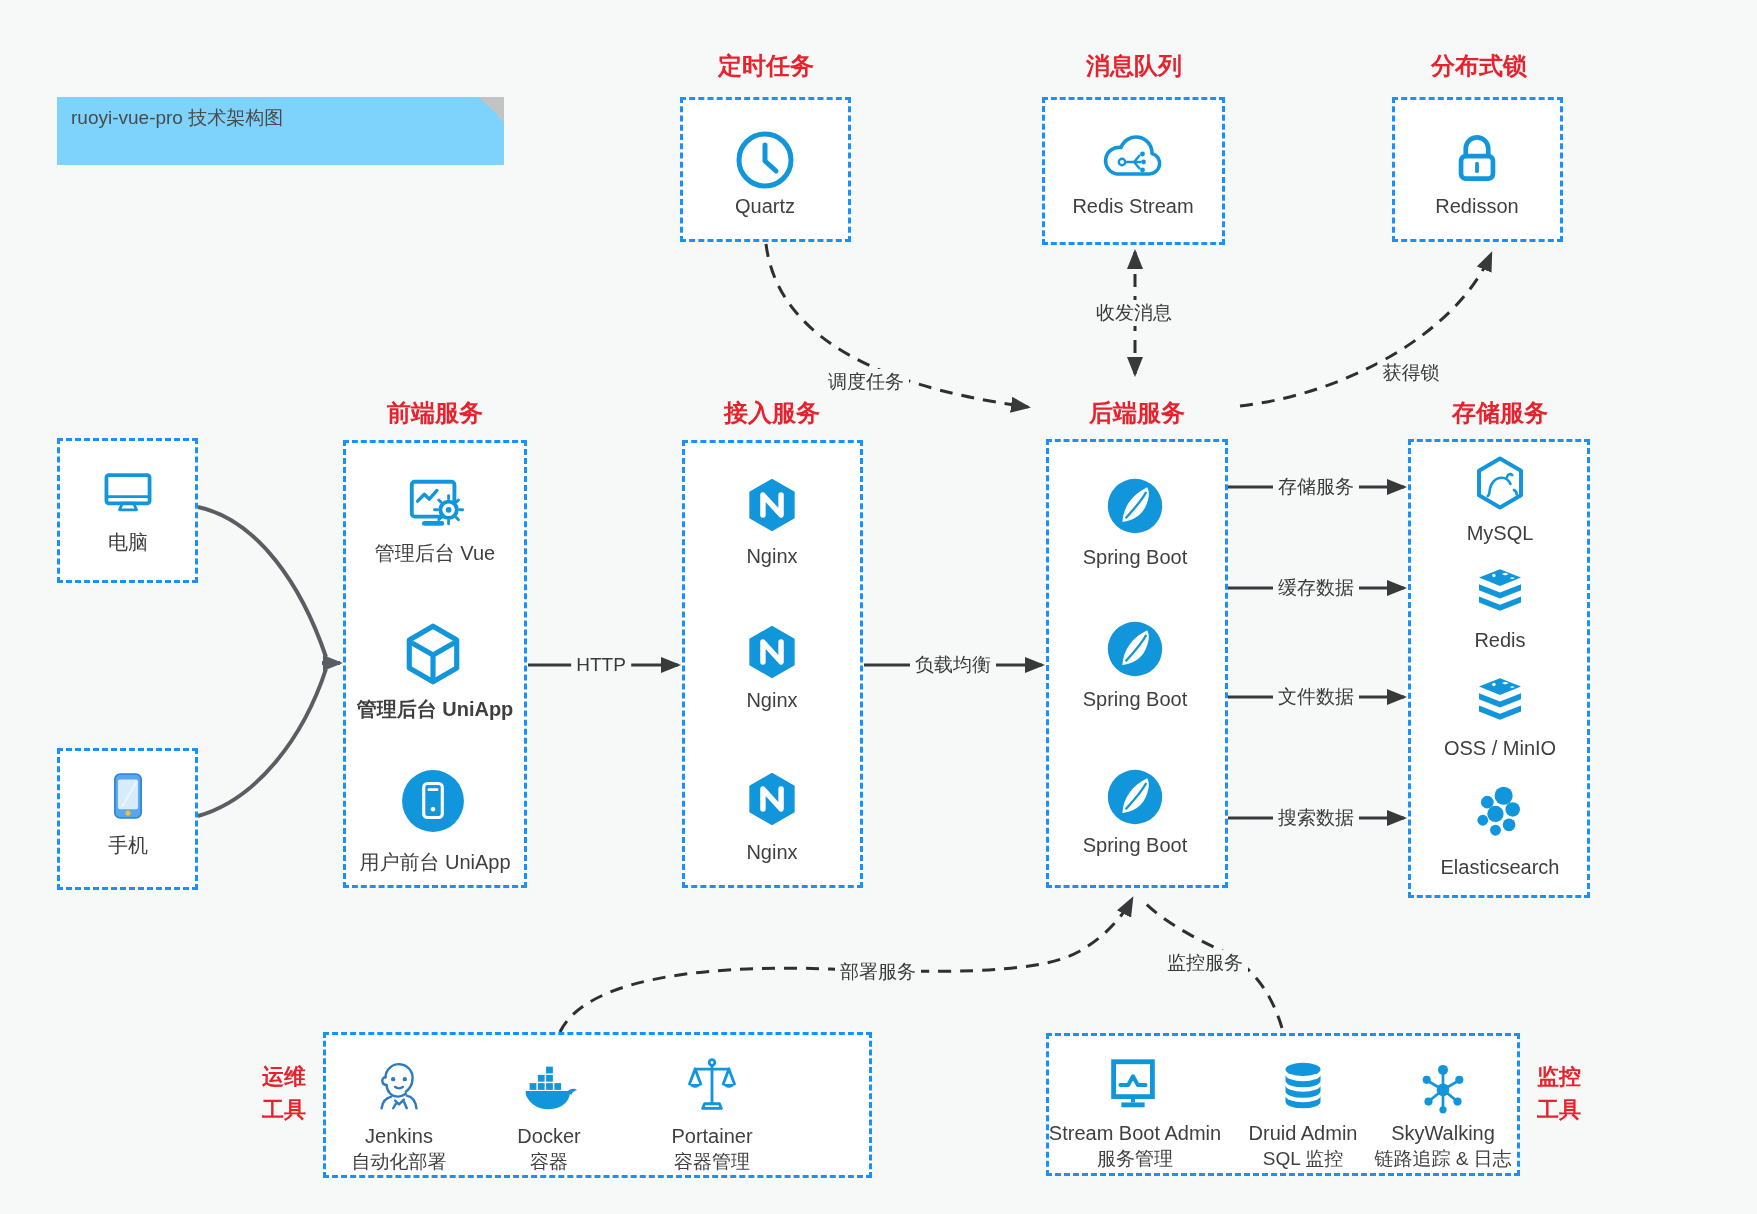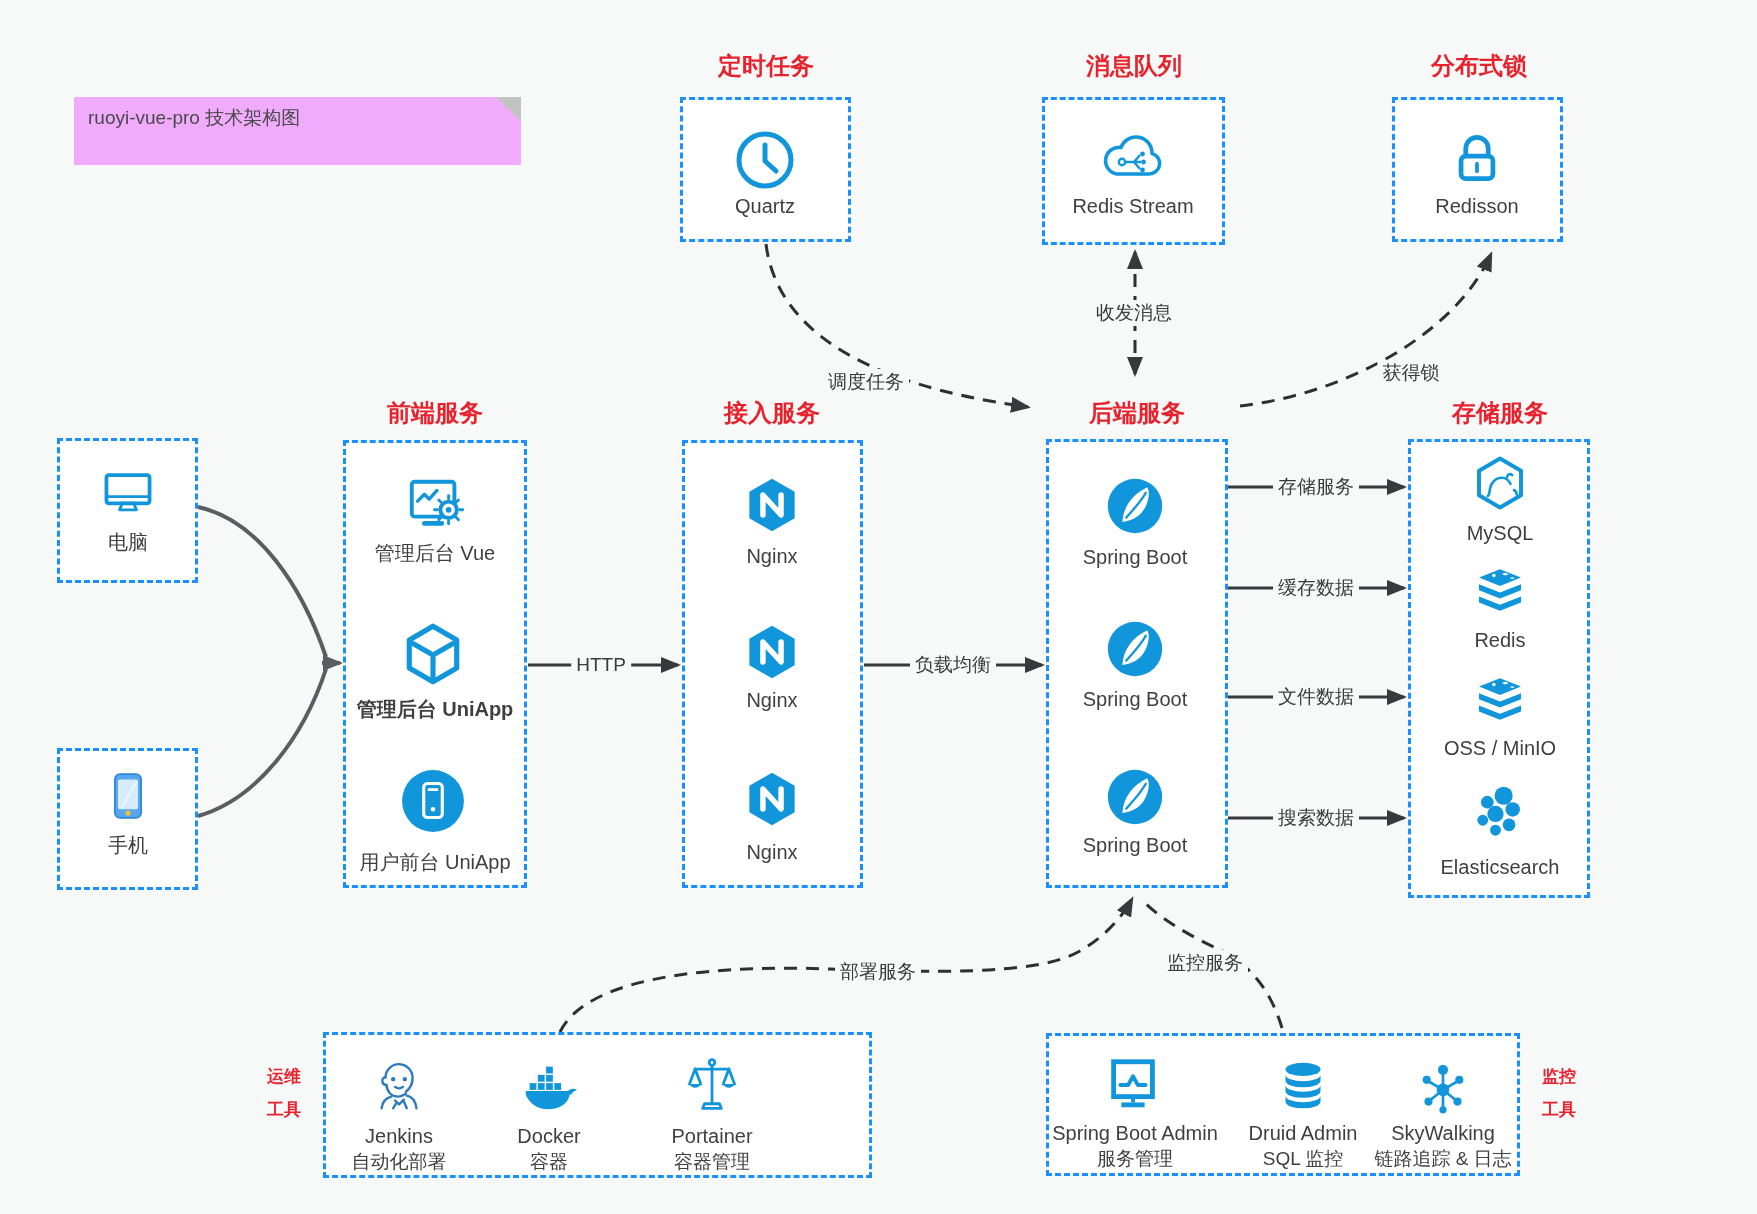--- a/index.html
+++ b/index.html
@@ -1,26 +1,26 @@
 <!DOCTYPE html>
 <html><head>
 <meta charset="utf-8">
 <style>
   html,body{margin:0;padding:0;background:#f7f8f8;font-family:"Liberation Sans","DejaVu Sans",sans-serif;}
   #canvas{position:relative;width:1757px;height:1214px;background:#f7f8f8;overflow:hidden;}
   .box{position:absolute;background:#ffffff;border:3px dashed #1890ff;box-sizing:border-box;}
   .gtitle{position:absolute;transform:translateX(-50%);color:#e8222d;font-weight:bold;font-size:24px;white-space:nowrap;}
-  .side-title{position:absolute;transform:translateX(-50%);color:#e8222d;font-weight:bold;font-size:17px;line-height:33px;text-align:center;white-space:nowrap;}
+  .side-title{position:absolute;transform:translateX(-50%);color:#e8222d;font-weight:bold;font-size:22px;line-height:33px;text-align:center;white-space:nowrap;}
   .node-label{position:absolute;transform:translate(-50%,-50%);font-size:20px;color:#3f3f3f;white-space:nowrap;}
   .node-sub{position:absolute;transform:translate(-50%,-50%);font-size:19px;color:#3f3f3f;white-space:nowrap;}
   .edge-label{position:absolute;transform:translate(-50%,-50%);font-size:19px;color:#3a3a3a;background:#f7f8f8;padding:0 5px;white-space:nowrap;}
   .icon{position:absolute;}
   .icon svg{display:block;width:100%;height:100%;}
   #wires{position:absolute;left:0;top:0;}
-  .note{position:absolute;left:57px;top:97px;width:447px;height:68px;background:#f0abfc;margin-left:17px;}
+  .note{position:absolute;left:57px;top:97px;width:447px;height:68px;background:#7dd3fc;}
   .note .txt{position:absolute;left:14px;top:8px;font-size:19px;line-height:26px;color:#4a4a4a;}
   .note .fold{position:absolute;top:0;right:0;width:25px;height:25px;
       background:linear-gradient(225deg,#c3c3c3 50%,rgba(0,0,0,0) 50%);}
 </style>
 </head>
 <body>
 
 <div id="canvas">
 
   <svg id="wires" width="1757" height="1214" viewBox="0 0 1757 1214">
@@ -332,21 +332,21 @@
   </div>
 
   <div class="icon" style="left:1102px;top:1054px;width:62px;height:62px;">
     <svg viewBox="0 0 64 64">
       <rect x="12" y="8" width="40" height="36" fill="#ffffff" stroke="#1296db" stroke-width="5"></rect>
       <path d="M19 32 h8 l5 -9 5 9 h8" fill="none" stroke="#1296db" stroke-width="4" stroke-linecap="round" stroke-linejoin="round"></path>
       <path d="M32 44 v6" stroke="#1296db" stroke-width="4"></path>
       <rect x="20" y="50" width="24" height="5" fill="#1296db"></rect>
     </svg>
   </div>
-  <div class="node-label" style="left:1135px;top:1133px;">Spring Boot Admin</div>
+  <div class="node-label" style="left:1135px;top:1133px;">Stream Boot Admin</div>
   <div class="node-sub" style="left:1135px;top:1159px;">服务管理</div>
 
   <div class="icon" style="left:1275px;top:1058px;width:56px;height:56px;">
     <svg viewBox="0 0 64 64" fill="#1296db">
       <ellipse cx="32" cy="13" rx="20" ry="7.5"></ellipse>
       <path d="M12 19 a20 7.5 0 0 0 40 0 v7 a20 7.5 0 0 1 -40 0 z"></path>
       <path d="M12 31 a20 7.5 0 0 0 40 0 v7 a20 7.5 0 0 1 -40 0 z"></path>
       <path d="M12 43 a20 7.5 0 0 0 40 0 v7 a20 7.5 0 0 1 -40 0 z"></path>
     </svg>
   </div>

